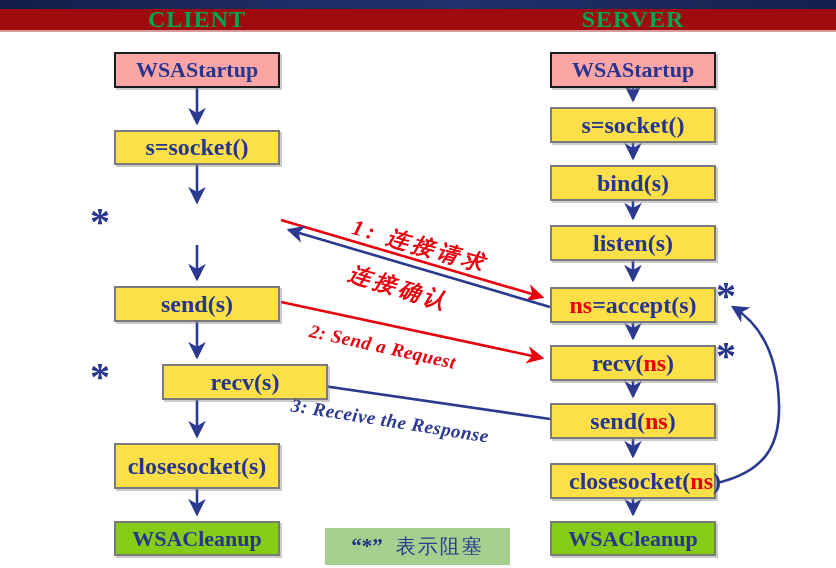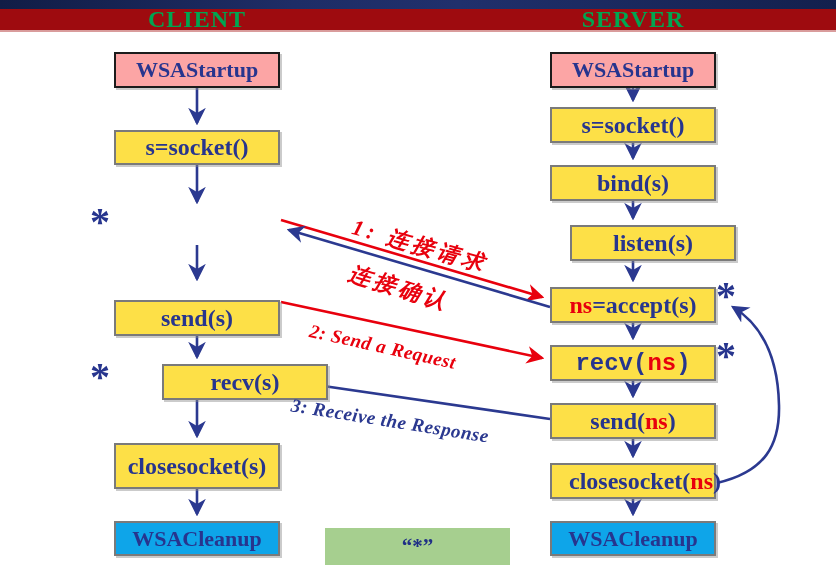--- a/index.html
+++ b/index.html
@@ -25,21 +25,21 @@
   .col-title.server { left:523px; }
   
   .node {
     position:absolute; box-sizing:border-box; width:166px; height:36px;
     background:#fde047; border:2px solid #7a7a7a;
     box-shadow:2px 2px 0 rgba(140,140,140,0.45);
     display:flex; align-items:center; justify-content:center;
     color:#27358e; font-weight:bold; font-size:24px; white-space:nowrap;
   }
   .node.yellow { background:#fca5a5; border-color:#1c1c1c; font-size:22px; }
-  .node.pink   { background:#0ea5e9; font-size:22px; }
+  .node.pink   { background:#84cc16; font-size:22px; }
   .node .red   { color:#e8000d; }
   
   .c { left:114px; }
   .s { left:550px; }
   
   .star {
     position:absolute; color:#27358e; font-weight:bold; font-size:40px; line-height:0.62;
     font-family:"Liberation Serif","DejaVu Serif",serif;
   }
   
@@ -108,21 +108,21 @@
 
     <path d="M717,483 C765,472 780,445 779,405 C778,358 762,325 733,307" stroke="#2b3990" stroke-width="2.6" fill="none" marker-end="url(#ab)"></path>
   </svg>
 
   <div class="node yellow c" style="top:52px;">
       <span>WSAStartup</span>
     </div>
   <div class="node c" style="top:130px;height:35px;">
       <span>s=socket()</span>
     </div>
-  <div class="node c" style="top:300px;">
+  <div class="node c" style="top:286px;">
       <span>send(s)</span>
     </div>
   <div class="node c" style="top:364px;margin-left:48px;">
       <span>recv(s)</span>
     </div>
   <div class="node c" style="top:443px;height:46px;">
       <span>closesocket(s)</span>
     </div>
   <div class="node pink c" style="top:521px;height:35px;">
       <span>WSACleanup</span>
@@ -130,28 +130,28 @@
 
   <div class="node yellow s" style="top:52px;">
       <span>WSAStartup</span>
     </div>
   <div class="node s" style="top:107px;">
       <span>s=socket()</span>
     </div>
   <div class="node s" style="top:165px;justify-content:center;">
       <span>bind(s)</span>
     </div>
-  <div class="node s" style="top:225px;margin-left:20px;">
+  <div class="node s" style="top:225px;">
       <span>listen(s)</span>
     </div>
   <div class="node s" style="top:287px;">
       <span class="red">ns</span>
       <span>=accept(s)</span>
     </div>
-  <div class="node s" style="top:345px;font-family:Liberation Mono, monospace;">
+  <div class="node s" style="top:345px;">
       <span>recv(</span>
       <span class="red">ns</span>
       <span>)</span>
     </div>
   <div class="node s" style="top:403px;">
       <span>send(</span>
       <span class="red">ns</span>
       <span>)</span>
     </div>
   <div class="node s" style="top:463px;padding-left:24px;">
@@ -168,15 +168,16 @@
   <div class="star" style="left:716px;top:284px;">*</div>
   <div class="star" style="left:716px;top:344px;">*</div>
 
   <div class="msg-label msg-red msg-cn" style="left:350px;top:231px;transform:rotate(16deg);">1: 连接请求</div>
   <div class="msg-label msg-red msg-cn" style="left:347px;top:273px;transform:rotate(17deg);">连接确认</div>
   <div class="msg-label msg-red msg-en" style="left:308px;top:336px;transform:rotate(12.5deg);">2: Send a Request</div>
   <div class="msg-label msg-blue msg-en" style="left:290px;top:410px;transform:rotate(9deg);">3: Receive the Response</div>
 
   <div class="legend">
     <span class="sym">“*”</span>
+    <span class="txt">表示阻塞</span>
   </div>
 
 </div>
 
 </body></html>

